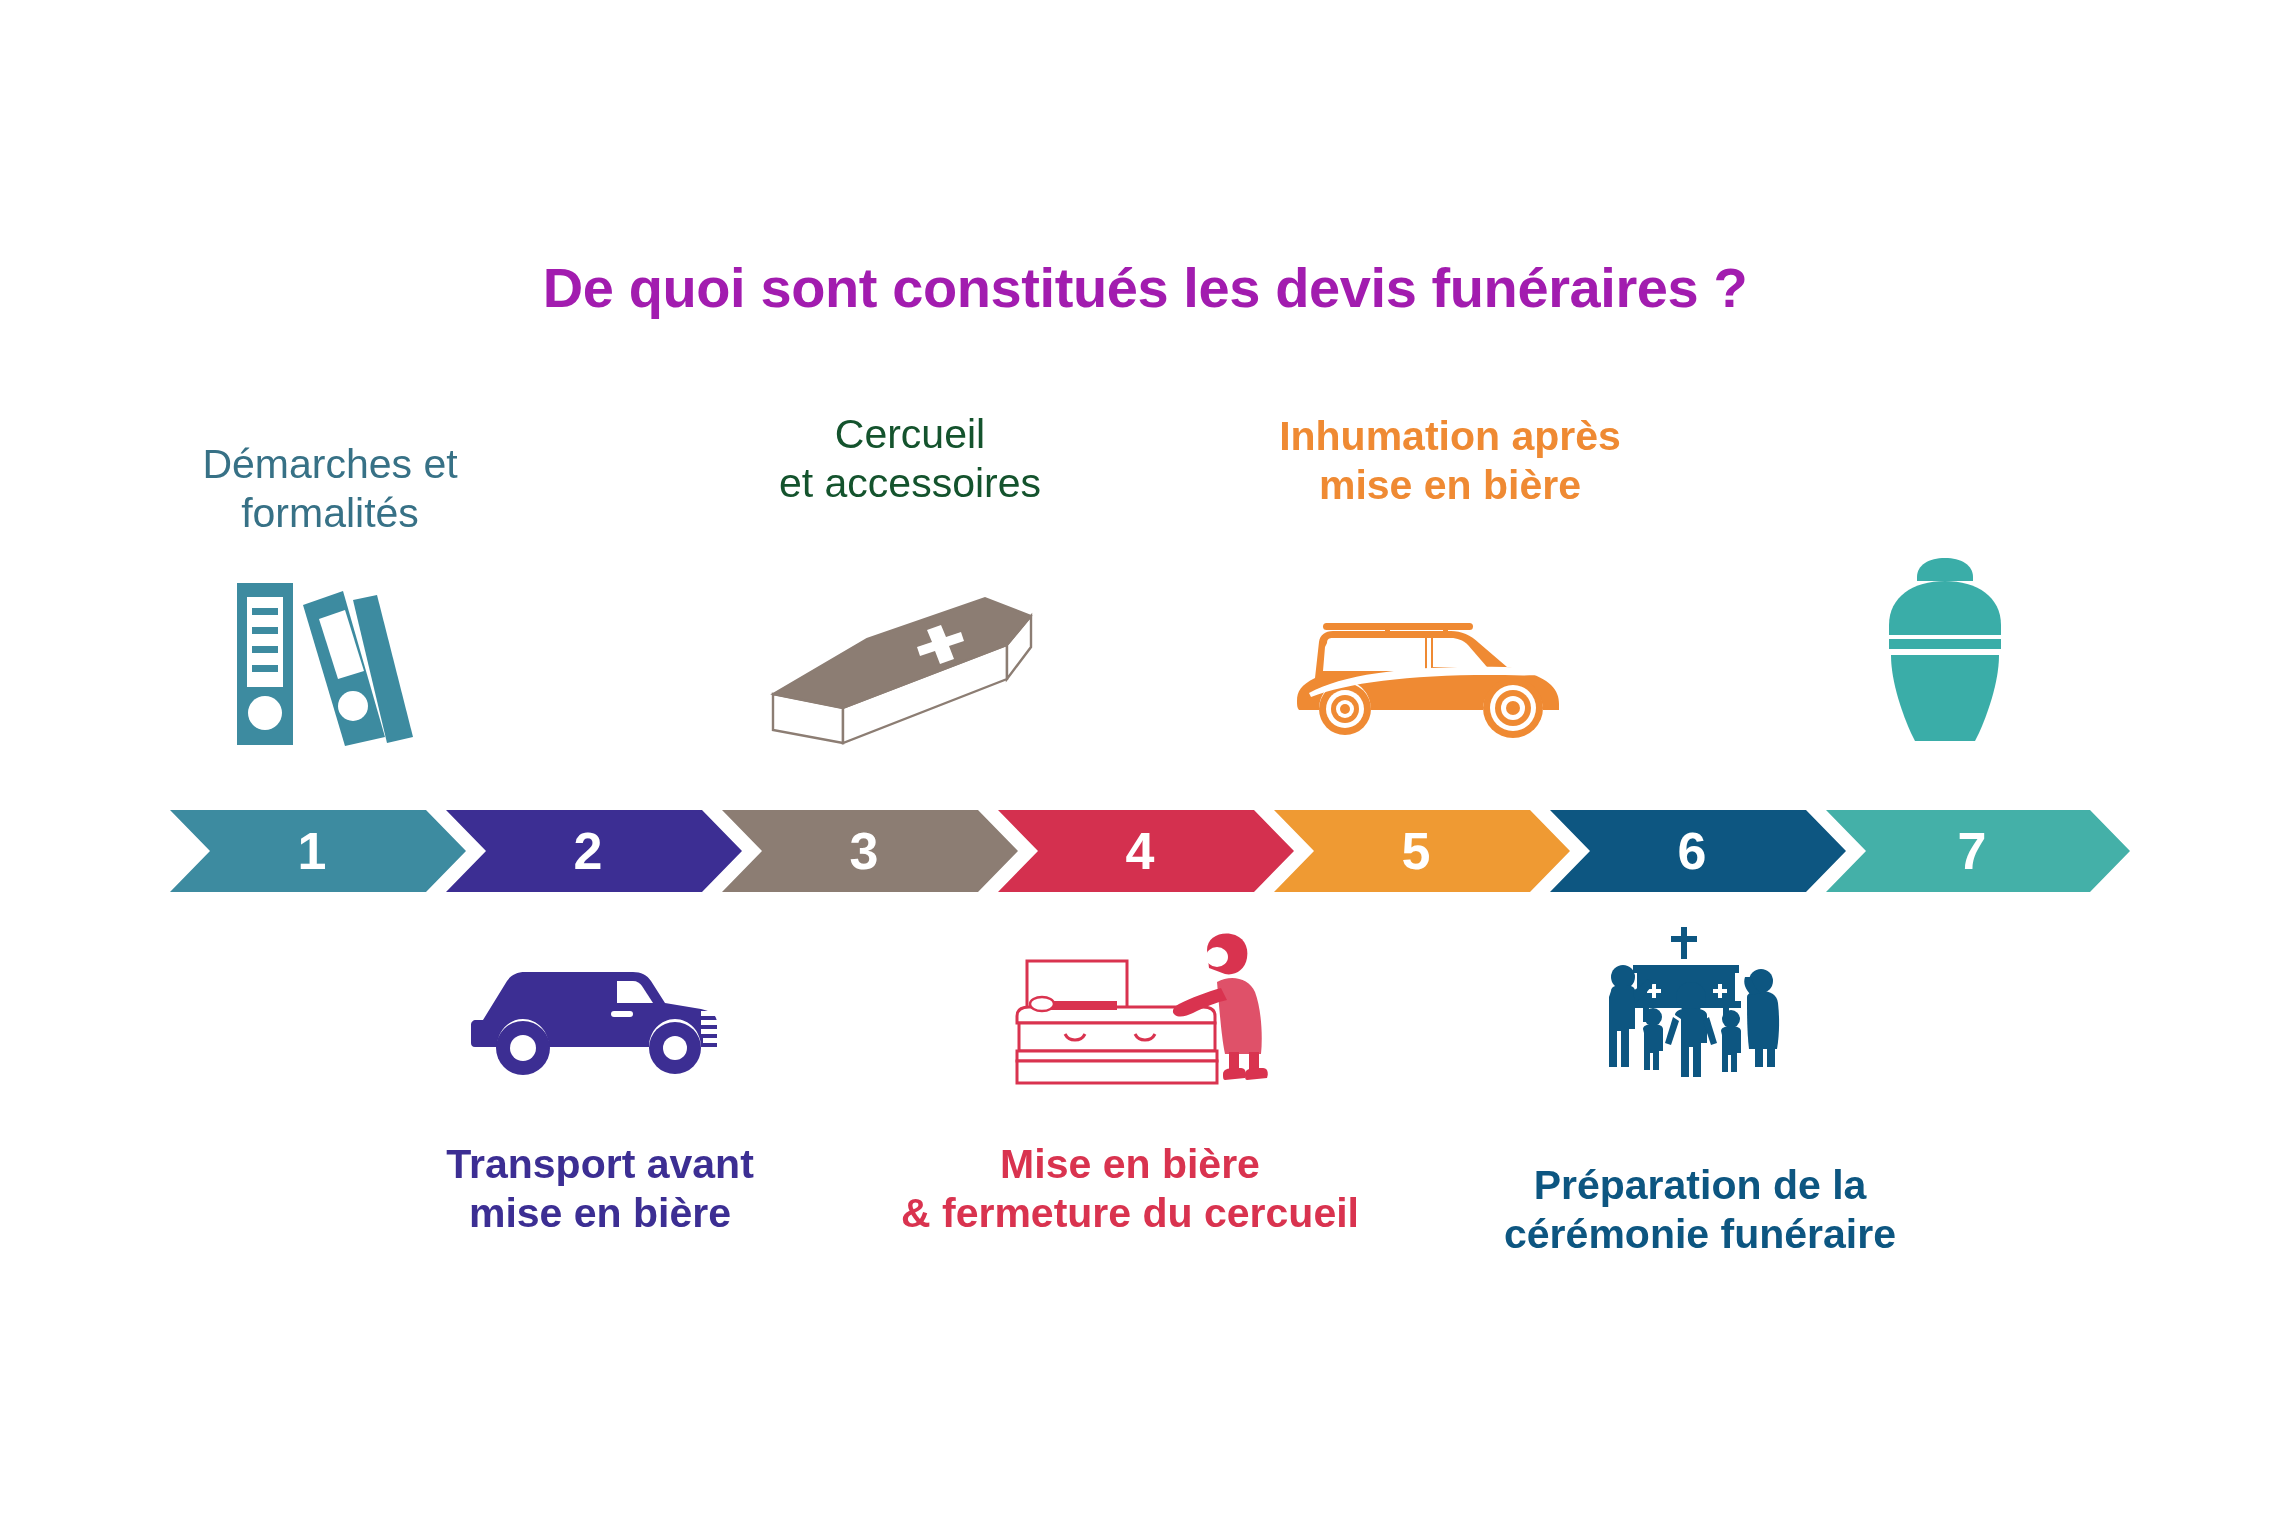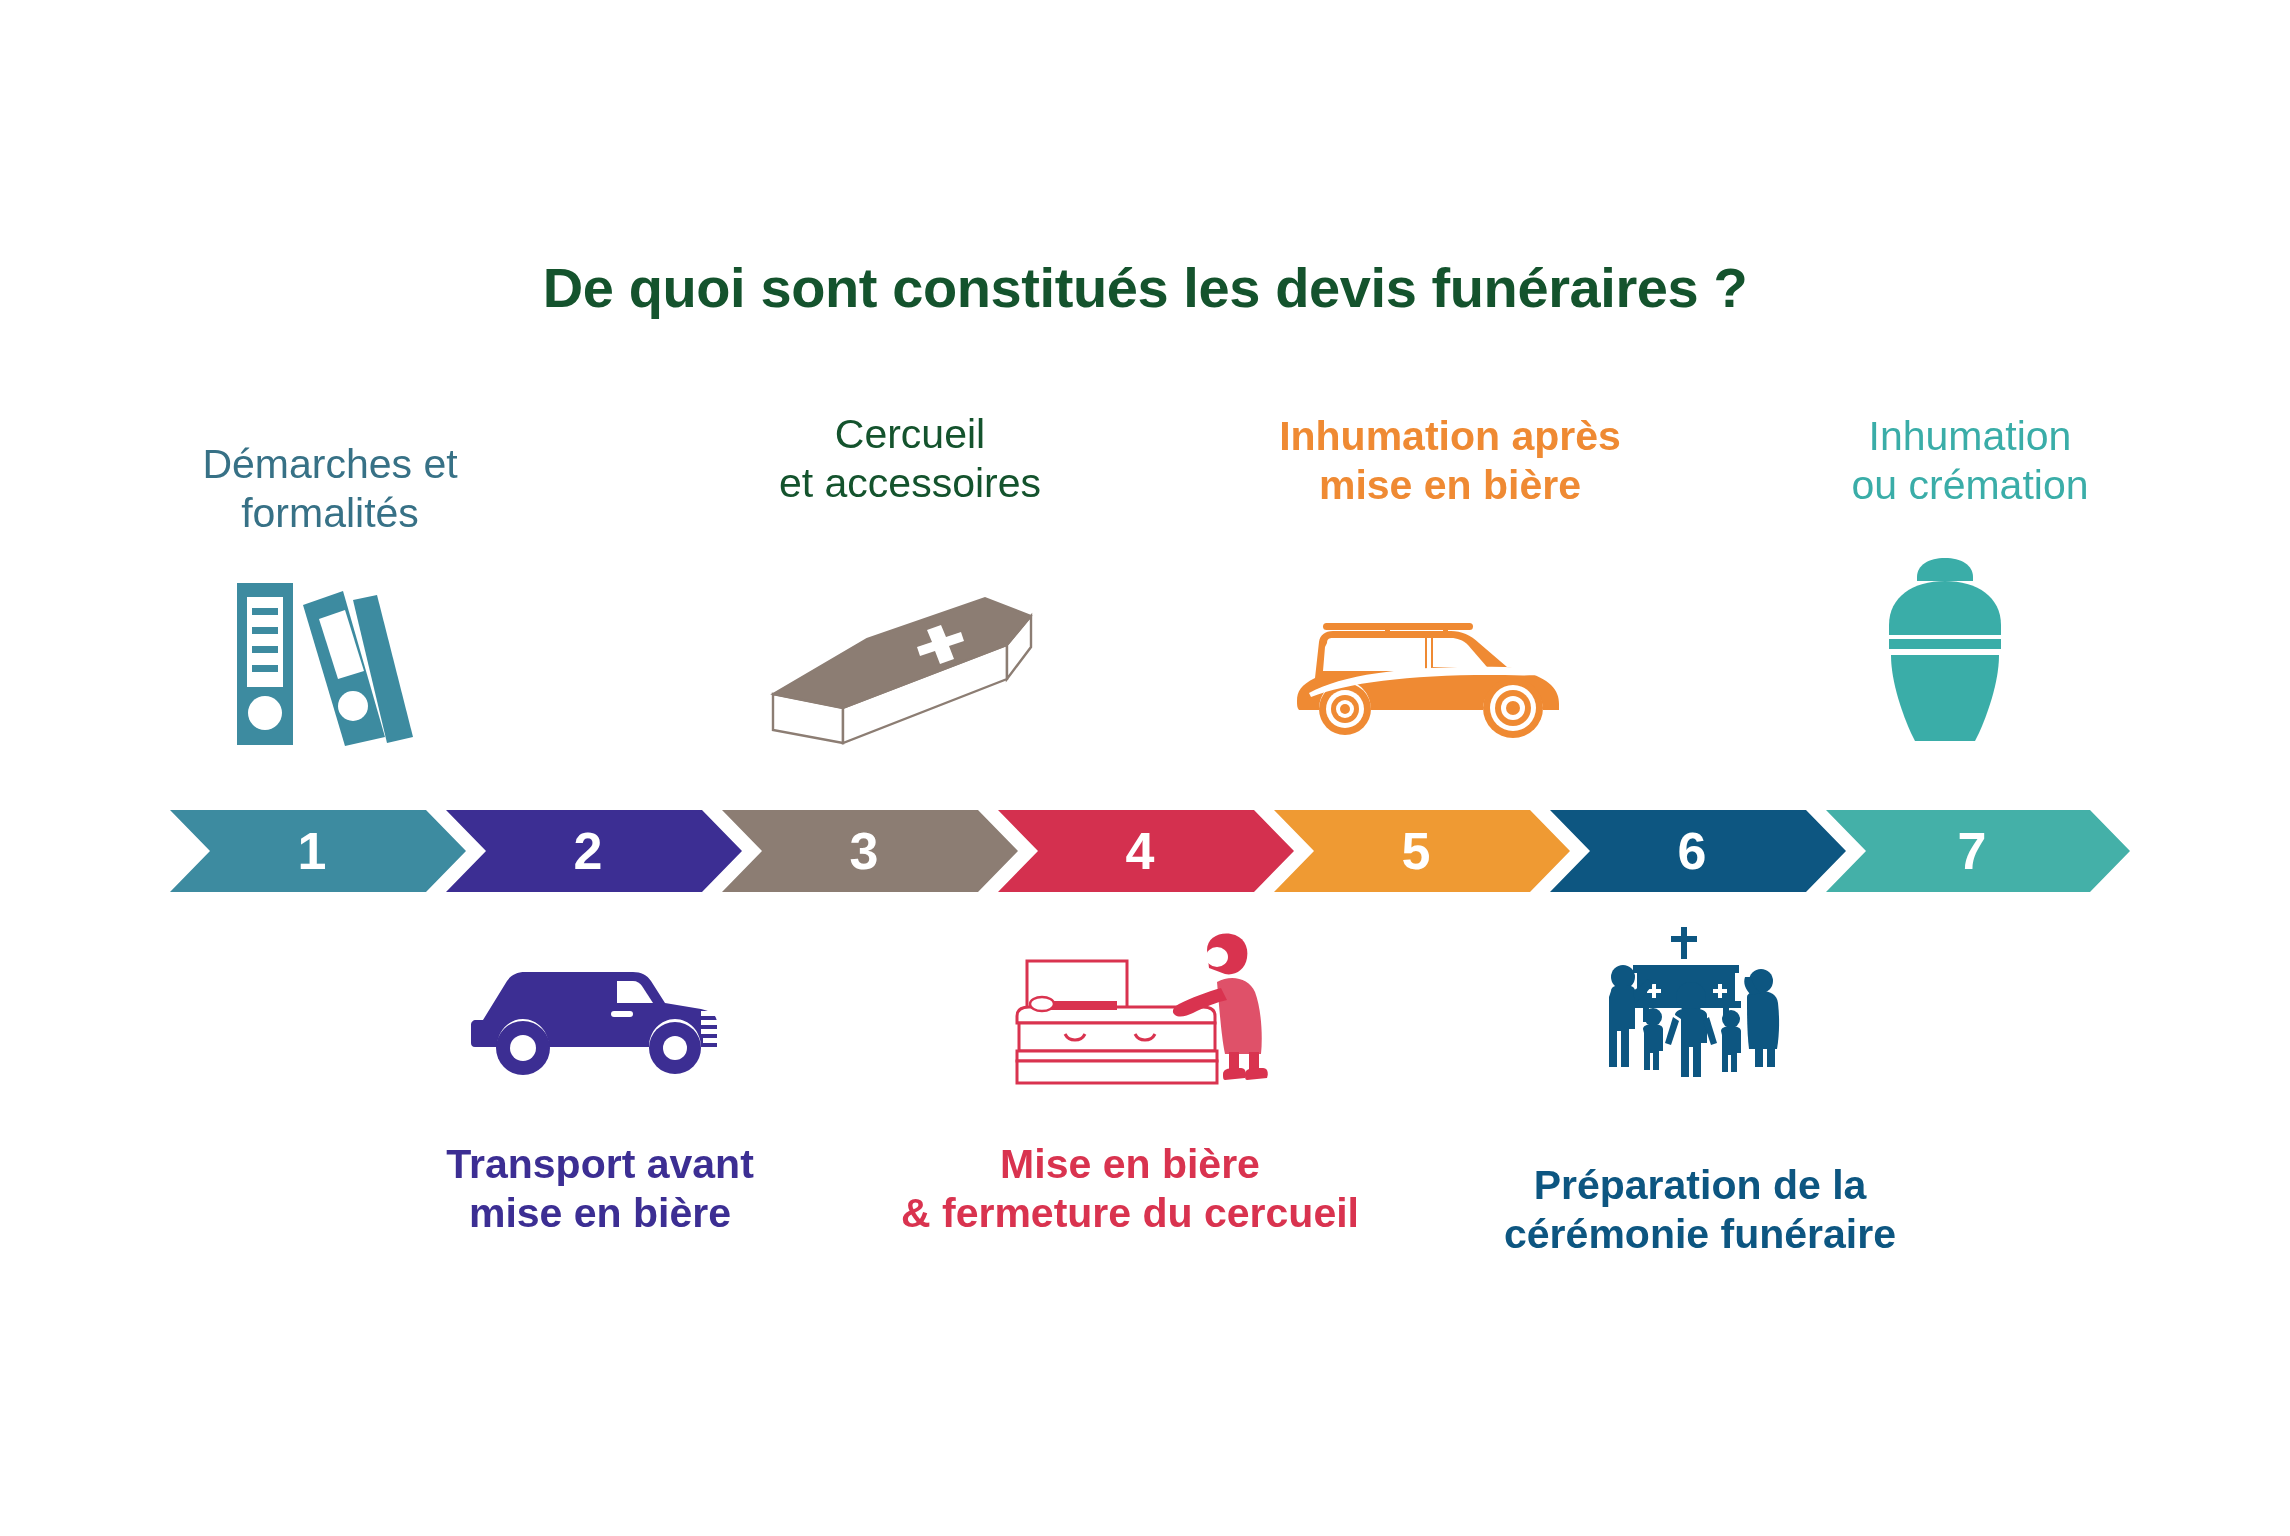--- a/index.html
+++ b/index.html
@@ -24,21 +24,21 @@
 
   
   .title {
     position: absolute;
     left: 0;
     top: 255px;
     width: 2290px;
     text-align: center;
     font-size: 56px;
     font-weight: bold;
-    color: #14532d;
+    color: #a21caf;
     letter-spacing: -0.4px;
     white-space: nowrap;
   }
 
   
   .label {
     position: absolute;
     text-align: center;
     line-height: 1.20;
     white-space: pre-line;
@@ -101,22 +101,20 @@
 
   <div class="label label-top" style="left:70px; top:440px; width:520px; color:#377186;">Démarches et
 formalités</div>
 
   <div class="label label-top" style="left:650px; top:410px; width:520px; color:#14532d;">Cercueil
 et accessoires</div>
 
   <div class="label label-top" style="left:1200px; top:412px; width:500px; color:#ef8a33; font-weight:bold;">Inhumation après
 mise en bière</div>
 
-  <div class="label label-top" style="left:1710px; top:412px; width:520px; color:#3aada8;">Inhumation
-ou crémation</div>
 
   <div class="icon-box" style="left:225px; top:565px; width:210px; height:185px;">
     <svg width="210" height="185" viewBox="0 0 210 185" aria-hidden="true">
       <g fill="#3d8ba0">
 
         <rect x="12" y="18" width="56" height="162"></rect>
         <rect x="22" y="32" width="36" height="90" fill="#ffffff"></rect>
         <rect x="27" y="43" width="26" height="7" fill="#3d8ba0"></rect>
         <rect x="27" y="62" width="26" height="7" fill="#3d8ba0"></rect>
         <rect x="27" y="81" width="26" height="7" fill="#3d8ba0"></rect>

